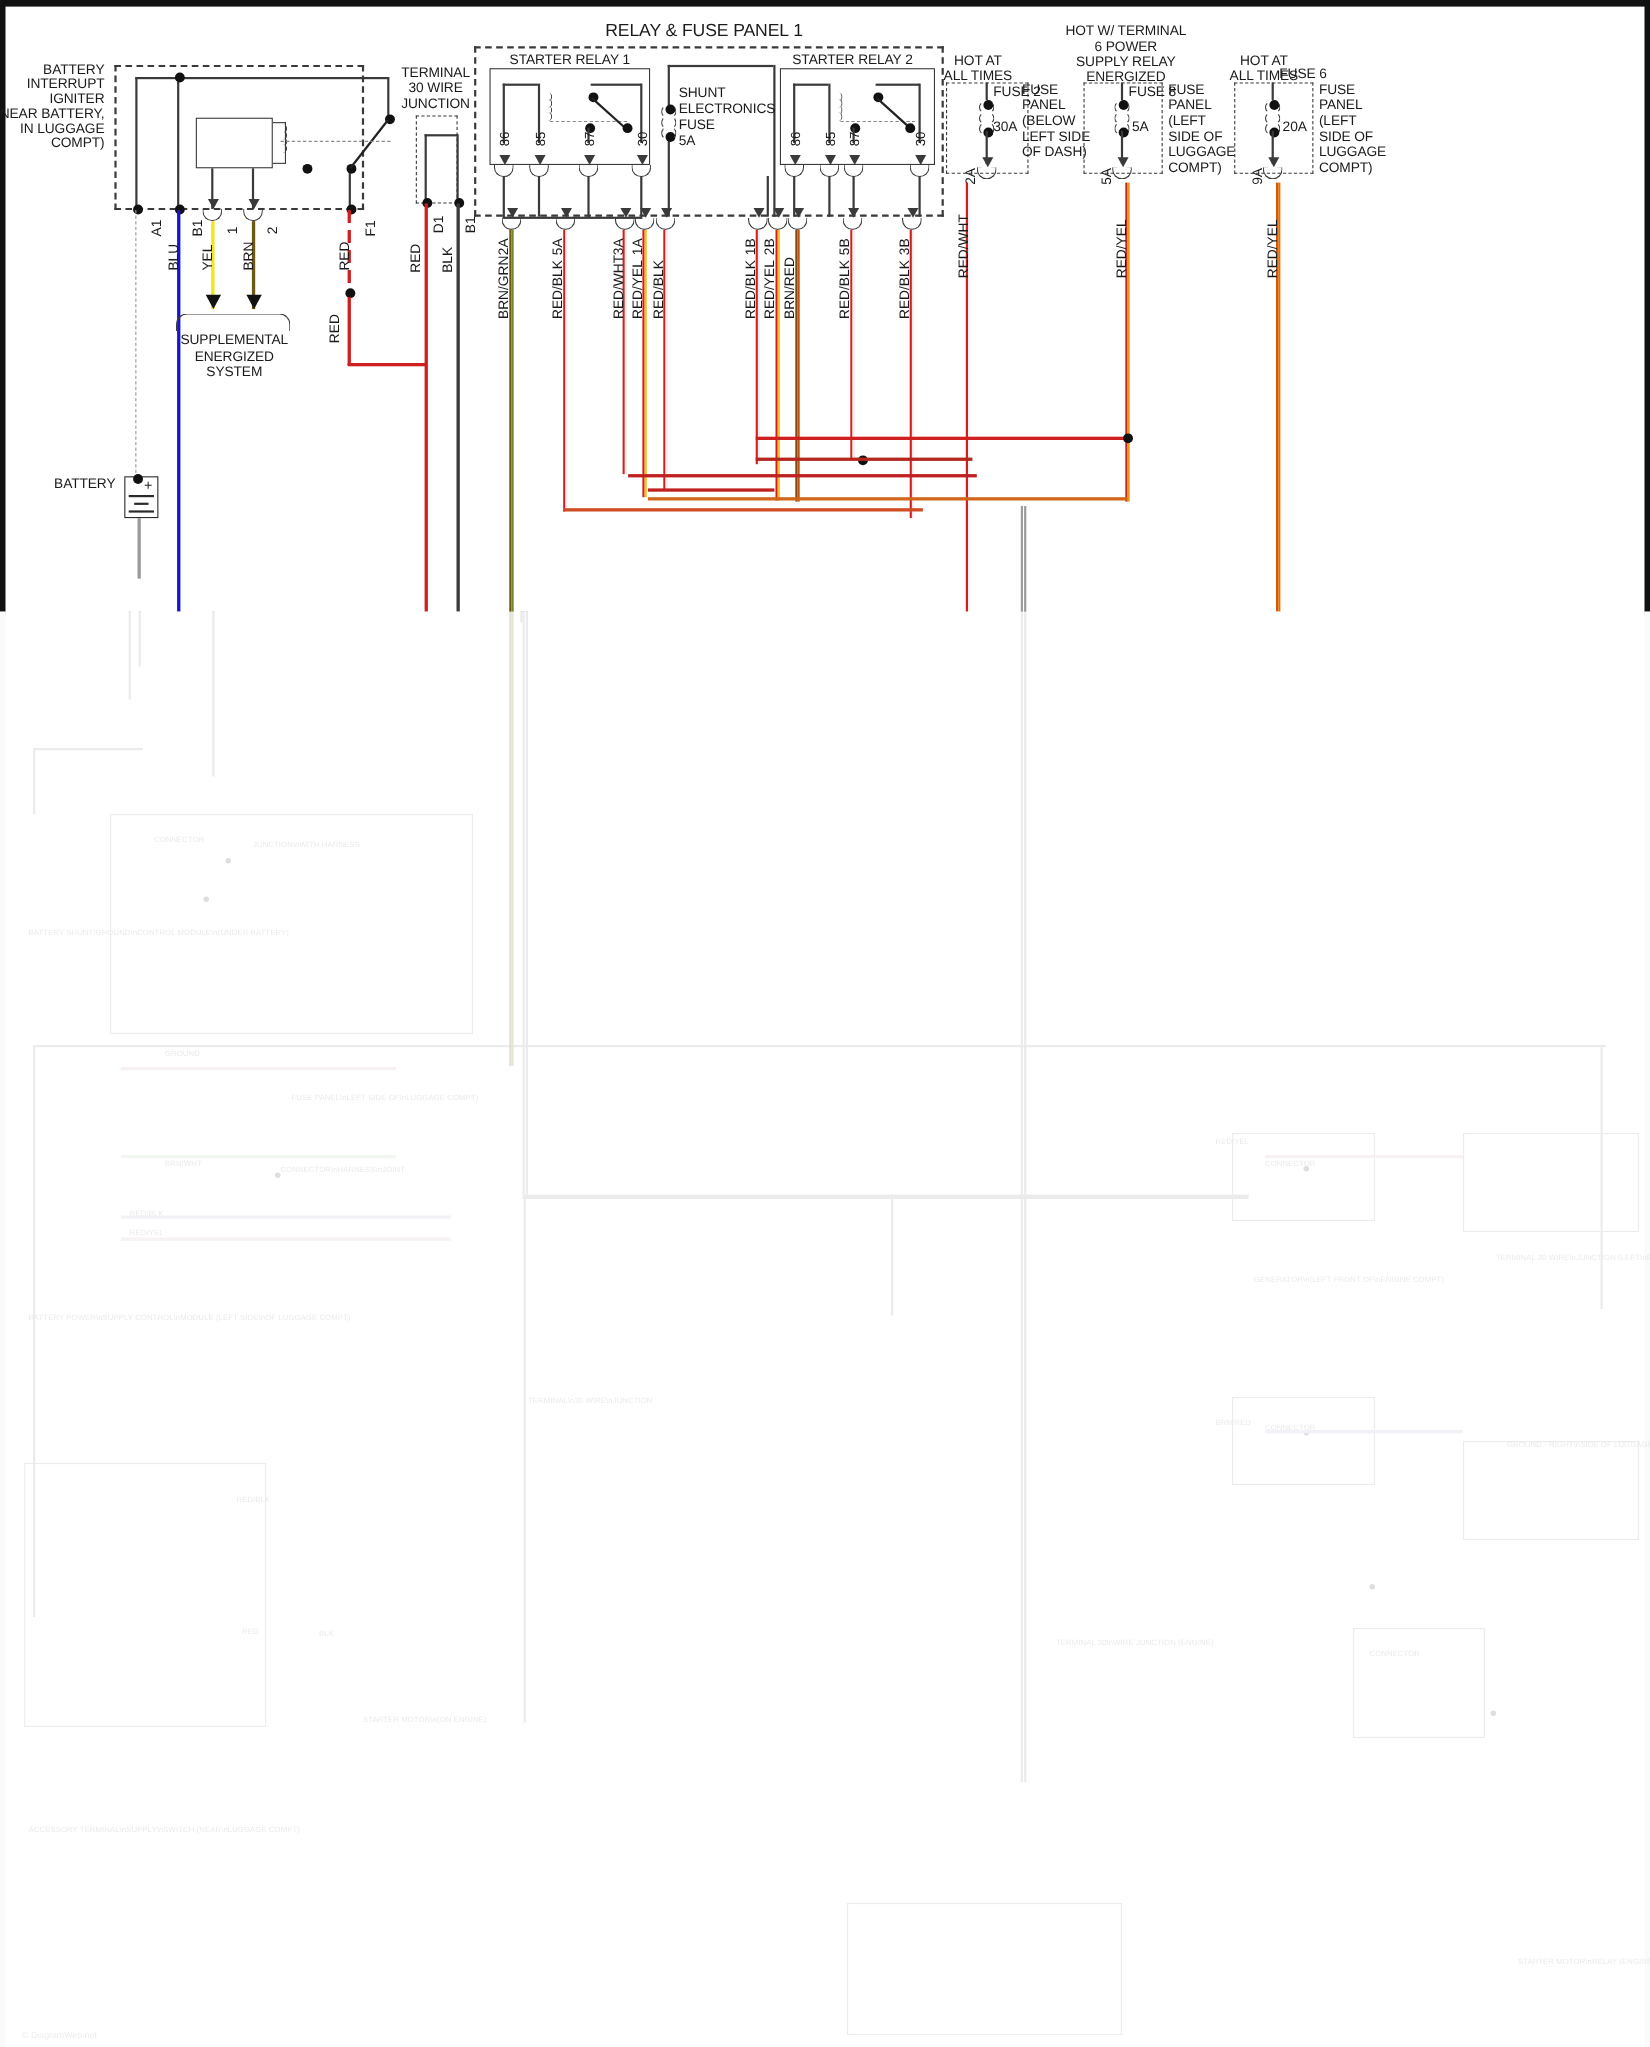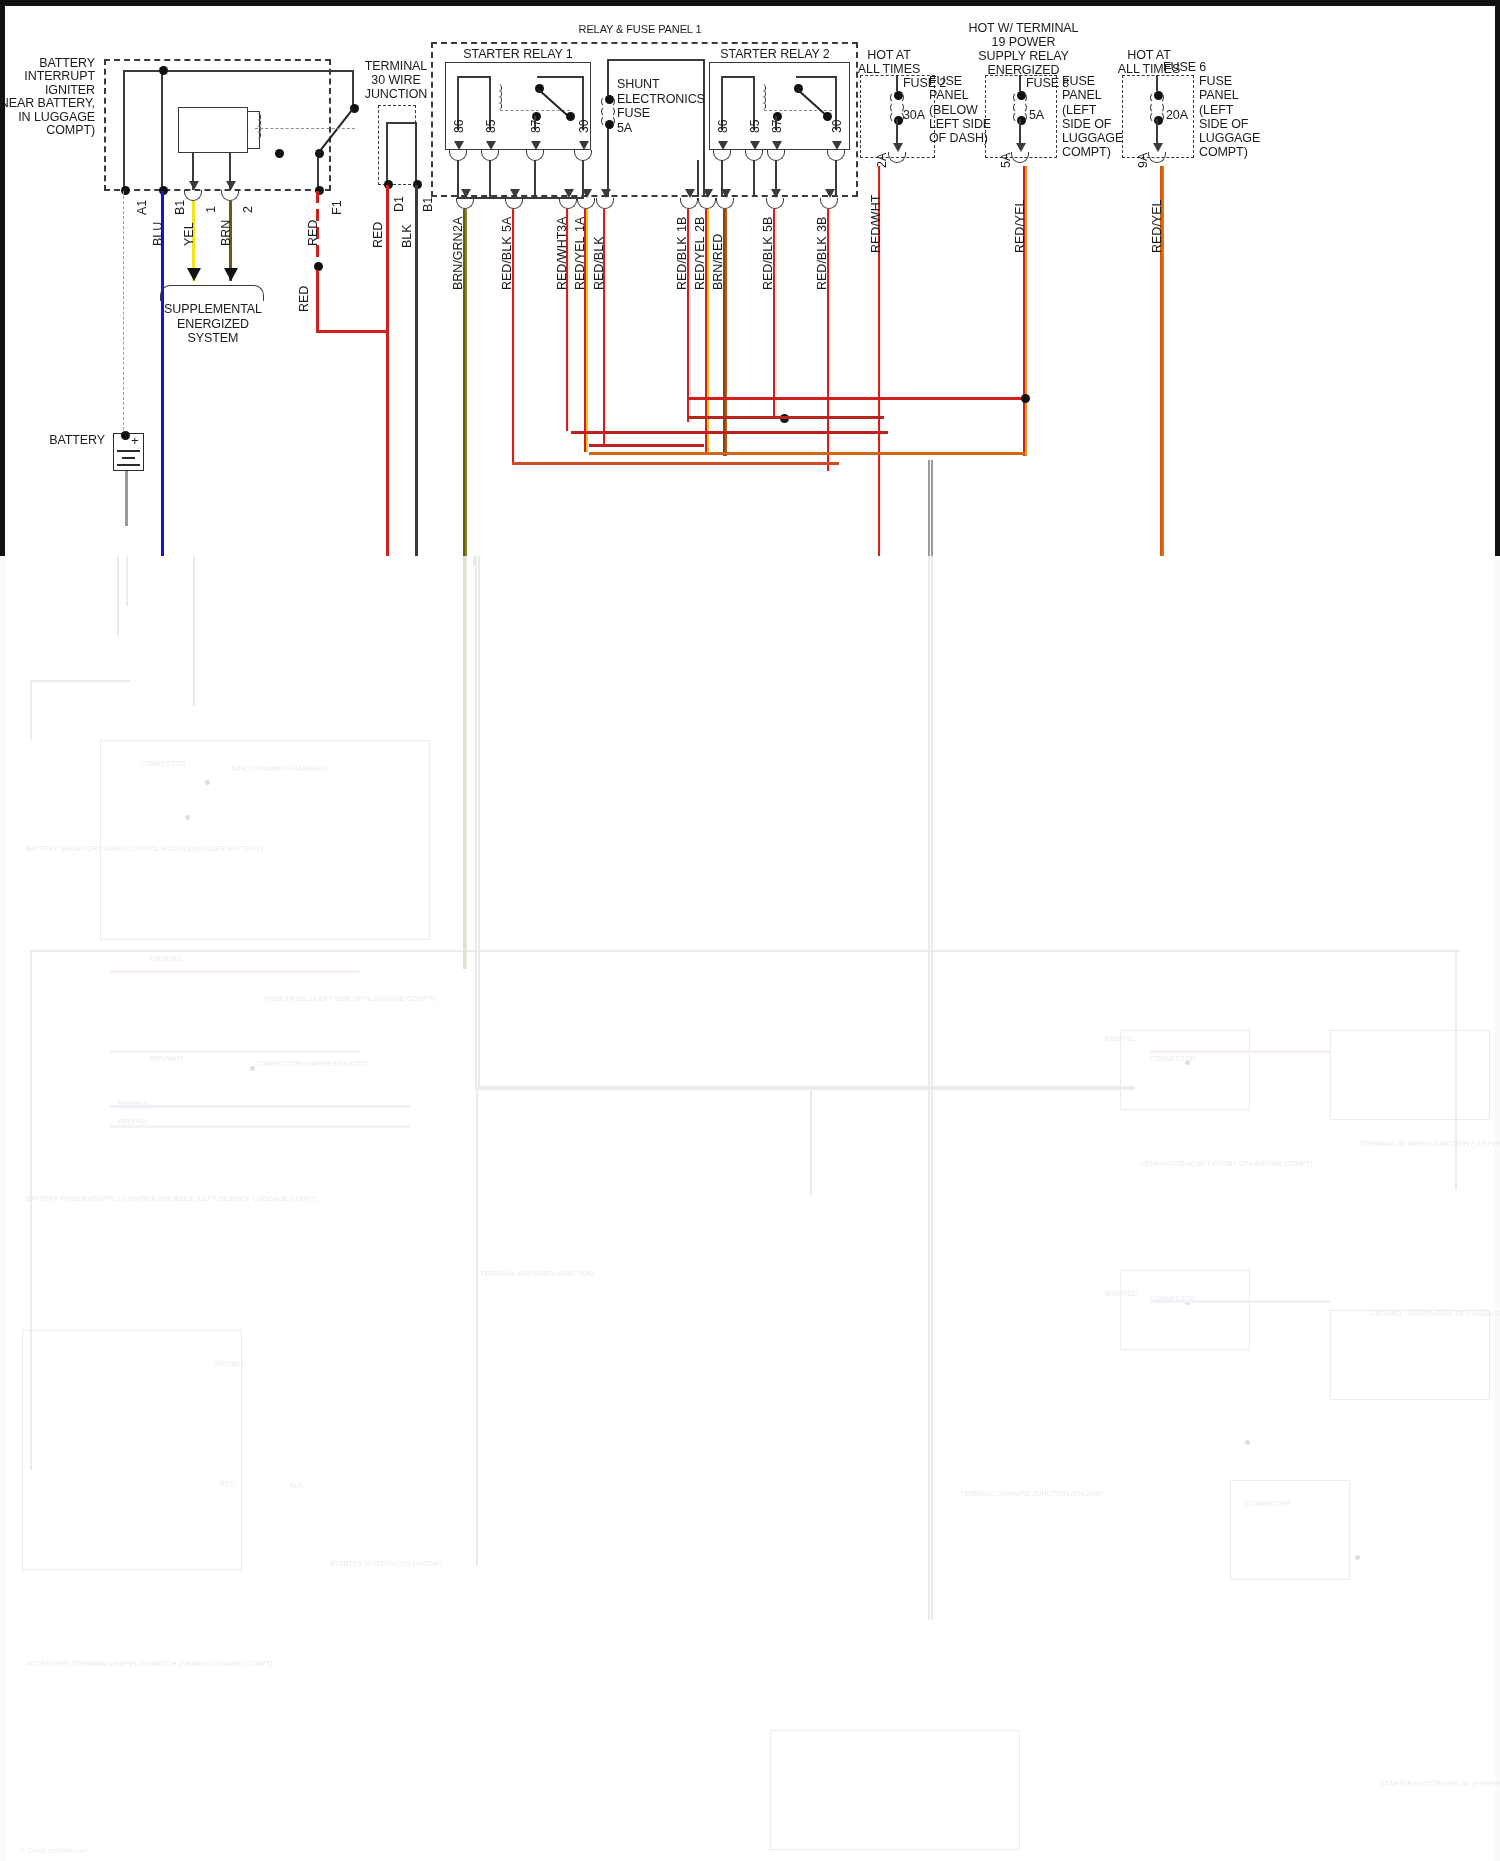--- a/index.html
+++ b/index.html
@@ -355,21 +355,21 @@
   <div class="dot" style="left:387px; top:184px;"></div>
   <div class="dot" style="left:416px; top:184px;"></div>
   <div class="vlbl" style="left:393px; top:212px;">D1</div>
   <div class="vlbl" style="left:422px; top:212px;">B1</div>
 
   <div class="wire wv red" style="left:386px; top:185px; height:371px;"></div>
   <div class="vlbl" style="left:372px; top:248px;">RED</div>
   <div class="wire wv blk" style="left:415px; top:185px; height:371px;"></div>
   <div class="vlbl" style="left:401px; top:248px;">BLK</div>
 
-  <div class="lbl c" style="left:520px; top:22px; width:240px; font-size:11px;">RELAY &amp; FUSE PANEL 1</div>
+  <div class="lbl c" style="left:520px; top:22px; width:240px; font-size:16px;">RELAY &amp; FUSE PANEL 1</div>
   <div class="dashbox" style="left:431px; top:42px; width:427px; height:155px;"></div>
 
   <div class="lbl c" style="left:440px; top:47px; width:156px; font-size:12.5px;">STARTER RELAY 1</div>
   <div class="solidbox" style="left:445px; top:62px; width:146px; height:88px;"></div>
 
   <div class="wline h" style="left:457px; top:76px; width:32px;"></div>
   <div class="wline v" style="left:457px; top:76px; height:54px;"></div>
   <div class="wline v" style="left:489px; top:76px; height:54px;"></div>
   <div class="coil" style="left:489px; top:84px;">
     <span></span>
@@ -505,21 +505,21 @@
 LEFT SIDE
 OF DASH)</div>
   <div class="vlbl" style="left:876px; top:168px;">2A</div>
   <div class="stripe" style="left:878px; top:166px; height:390px;">
     <i class="red"></i>
       <i style="background:#f2f2f2;"></i>
   </div>
   <div class="vlbl" style="left:870px; top:253px;">RED/WHT</div>
 
   <div class="lbl c" style="left:951px; top:21px; width:145px; white-space:pre-line; line-height:14px;">HOT W/ TERMINAL
-19 POWER
+6 POWER
 SUPPLY RELAY
 ENERGIZED</div>
   <div class="dashbox thin" style="left:985px; top:75px; width:72px; height:83px;"></div>
   <div class="wline v" style="left:1019px; top:75px; height:16px;"></div>
   <div class="dot" style="left:1020px; top:95px;"></div>
   <div class="fuse-sq" style="left:1013px; top:92px;">
     <span></span>
       <span></span>
       <span></span>
   </div>

